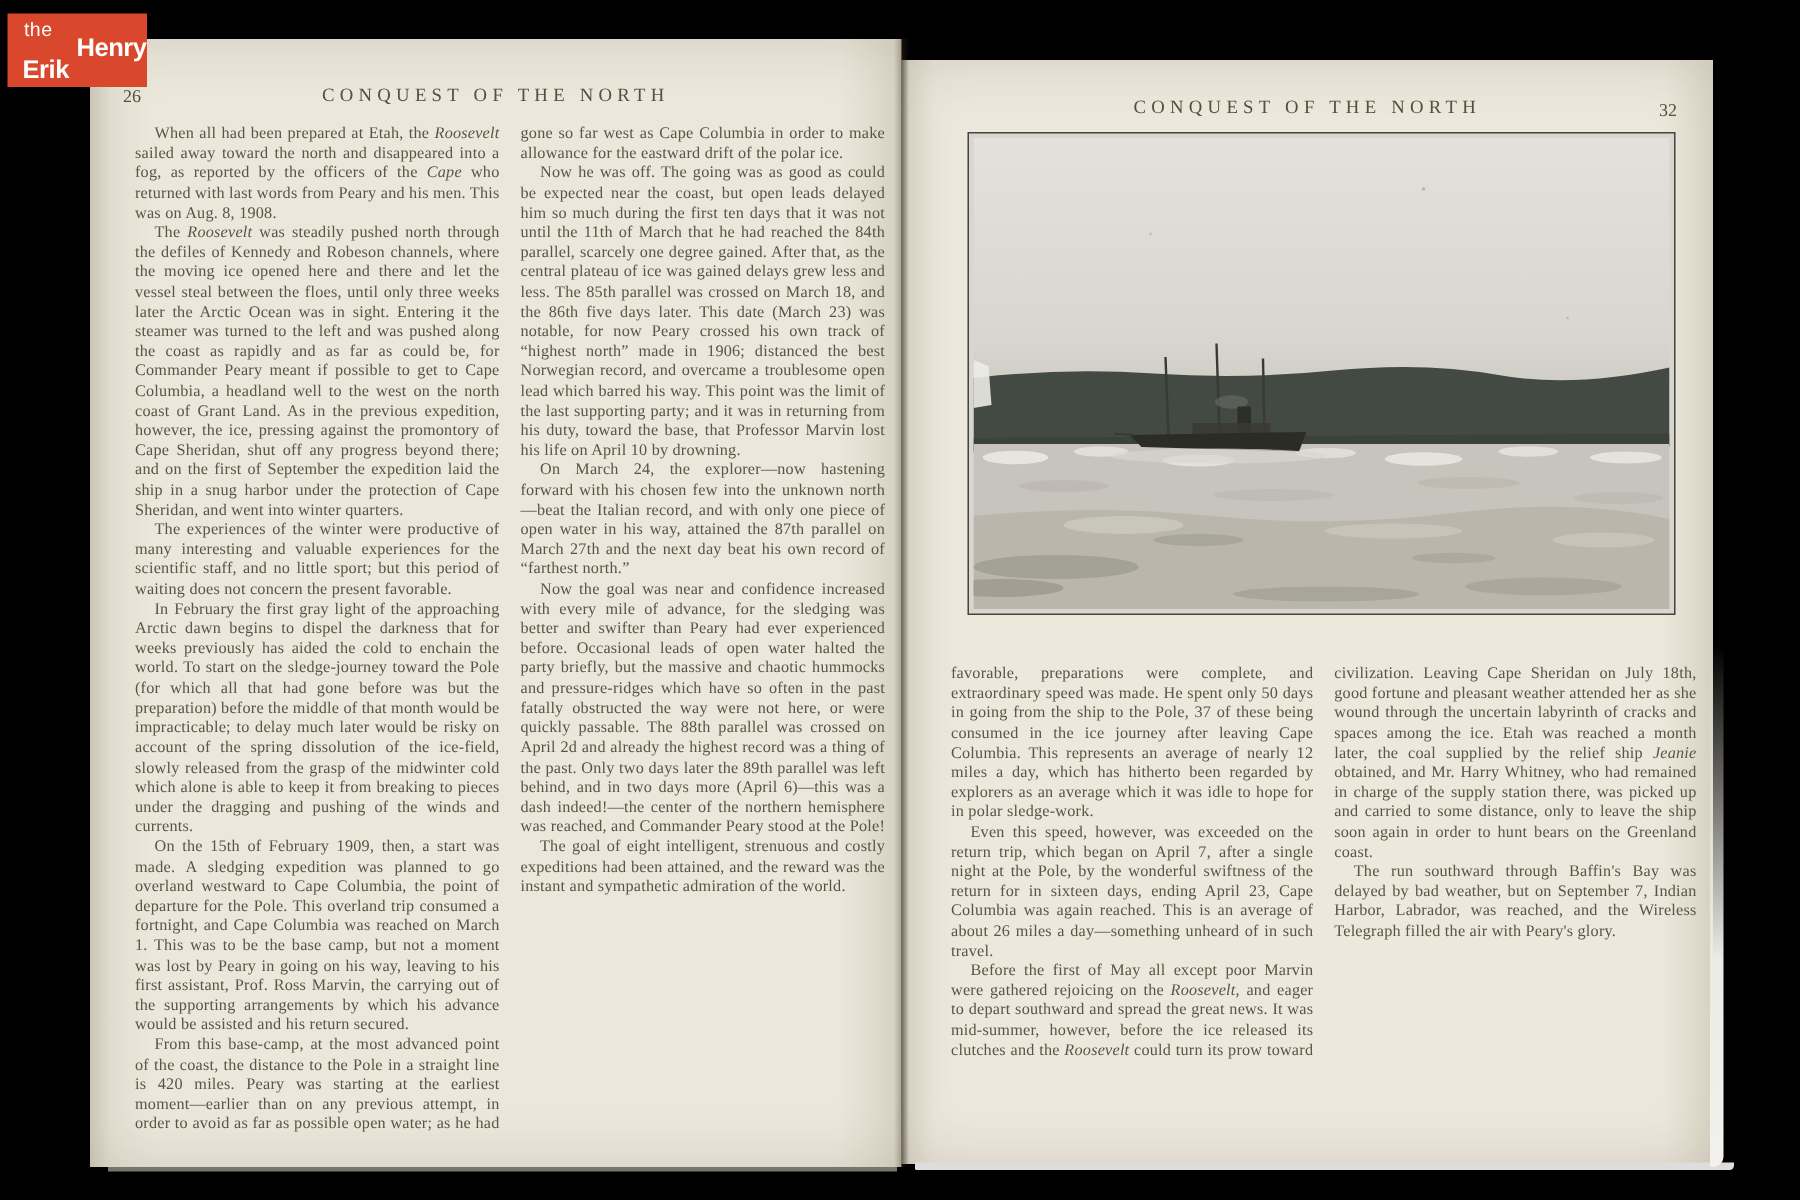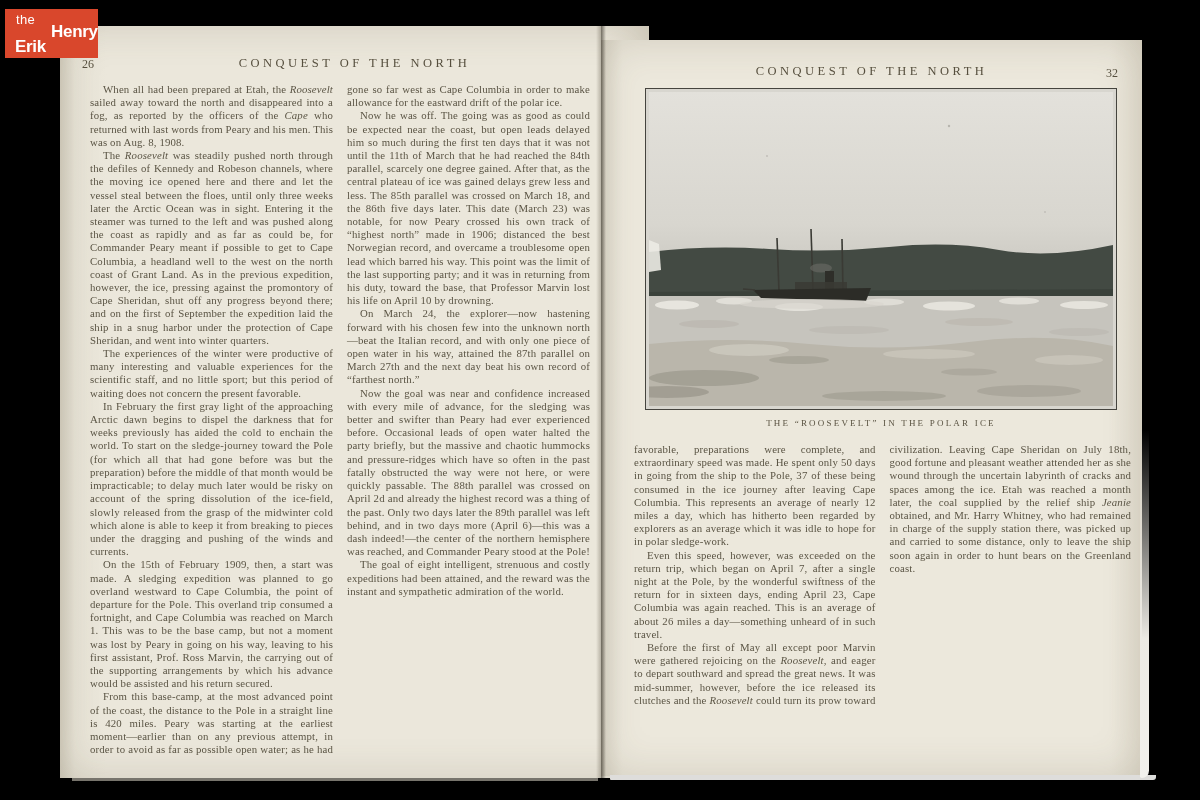--- a/index.html
+++ b/index.html
@@ -18,21 +18,20 @@
   .logo .henry{position:absolute;left:26px;top:13px;font-size:17px;font-weight:700;letter-spacing:-.3px;margin-left:20px;}
   .logo .ford{position:absolute;left:10px;top:28px;font-size:17px;font-weight:700;letter-spacing:-.3px;}
   
   .page{
     position:absolute;
     box-shadow:inset 0 0 40px rgba(90,80,55,.18);
   }
   .page-left{
     left:60px;top:26px;width:541px;height:752px;
     background:linear-gradient(to right,#d6d1c2 0,#e7e3d6 2.5%,#ebe7db 8%,#ebe7db 92%,#e0dbcd 100%);
-    padding-left:48px;
   }
   .page-right{
     left:601px;top:40px;width:541px;height:736px;
     background:linear-gradient(to right,#ddd8ca 0,#ece8dc 4%,#ece8dc 94%,#e2ddcf 100%);
   }
   .edge-lines{position:absolute;left:60px;top:26px;width:7px;height:752px;
     background:repeating-linear-gradient(to right,#cdc7b6 0,#e3dfd1 2px,#cdc7b6 4px);}
   .gutter{position:absolute;left:596px;top:26px;width:10px;height:752px;
     background:linear-gradient(to right,rgba(70,62,45,0) 0,rgba(70,62,45,.28) 45%,rgba(40,35,25,.55) 55%,rgba(70,62,45,0) 100%);z-index:5;}
   .bottom-sliver-right{position:absolute;left:610px;top:775px;width:546px;height:5px;background:#dedddb;border-radius:0 0 3px 1px;}
@@ -161,25 +160,25 @@
         <ellipse cx="100" cy="258" rx="40" ry="6" opacity="0.6"></ellipse>
         <ellipse cx="280" cy="262" rx="46" ry="5" opacity="0.5"></ellipse>
         <ellipse cx="420" cy="268" rx="34" ry="5" opacity="0.5"></ellipse>
       </g>
 
       <circle cx="300" cy="34" r="1.2" fill="#8f8d86" opacity="0.5"></circle>
       <circle cx="118" cy="64" r="0.9" fill="#8f8d86" opacity="0.4"></circle>
       <circle cx="396" cy="120" r="0.9" fill="#8f8d86" opacity="0.35"></circle>
     </svg>
   </div>
-  <div class="photo-caption">THE “ROOSEVELT” IN THE POLAR ICE</div>
 
   <div class="body-text bt-right continuation">
       <p>favorable, preparations were complete, and extraordinary speed was made.  He spent only 50 days in going from the ship to the Pole, 37 of these being consumed in the ice journey after leaving Cape Columbia.  This represents an average of nearly 12 miles a day, which has hitherto been regarded by explorers as an average which it was idle to hope for in polar sledge-work.</p>
       <p>Even this speed, however, was exceeded on the return trip, which began on April 7, after a single night at the Pole, by the wonderful swiftness of the return for in sixteen days, ending April 23, Cape Columbia was again reached.  This is an average of about 26 miles a day—something unheard of in such travel.</p>
       <p>Before the first of May all except poor Marvin were gathered rejoicing on the <i>Roosevelt</i>, and eager to depart southward and spread the great news.  It was mid-summer, however, before the ice released its clutches and the <i>Roosevelt</i> could turn its prow toward civilization.  Leaving Cape Sheridan on July 18th, good fortune and pleasant weather attended her as she wound through the uncertain labyrinth of cracks and spaces among the ice.  Etah was reached a month later, the coal supplied by the relief ship <i>Jeanie</i> obtained, and Mr. Harry Whitney, who had remained in charge of the supply station there, was picked up and carried to some distance, only to leave the ship soon again in order to hunt bears on the Greenland coast.</p>
+      <p>The run southward through Baffin's Bay was delayed by bad weather, but on September 7, Indian Harbor, Labrador, was reached, and the Wireless Telegraph filled the air with Peary's glory.</p>
     </div>
 </div>
 
 <div class="gutter"></div>
 <div class="bottom-sliver-left"></div>
 <div class="bottom-sliver-right"></div>
 <div class="right-page-curl"></div>
 
 </body></html>

